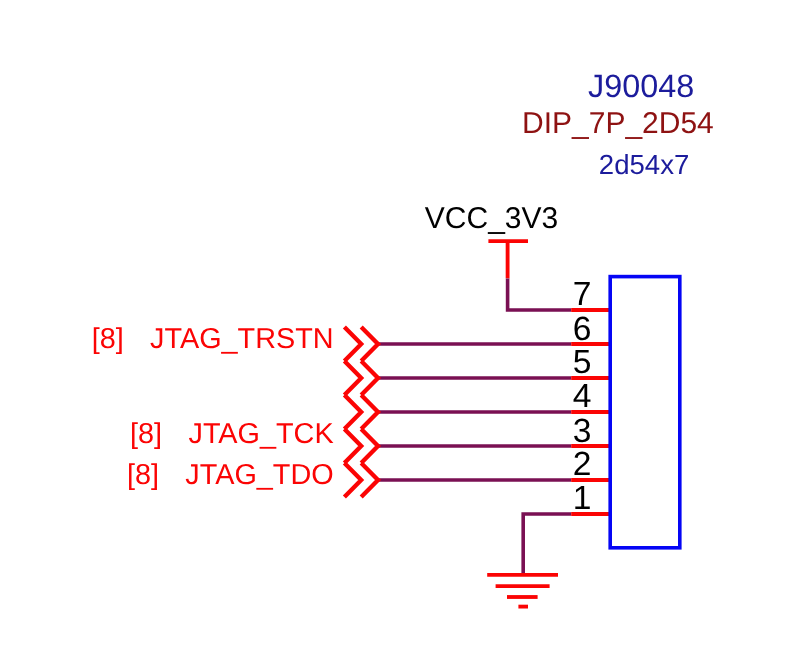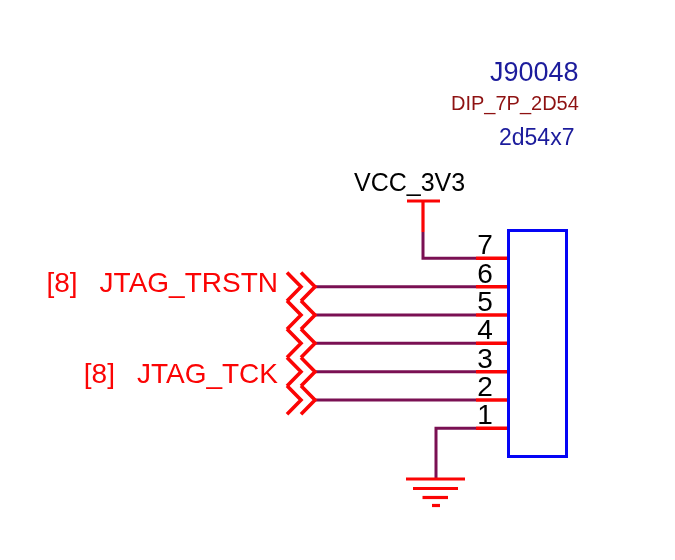--- a/index.html
+++ b/index.html
@@ -7,38 +7,38 @@
     position: relative;
     width: 673px;
     height: 560px;
     background: #ffffff;
     font-family: "Liberation Sans", sans-serif;
     overflow: hidden;
   }
   .canvas svg { position: absolute; left: 0; top: 0; }
   .txt { position: absolute; white-space: nowrap; }
   .refdes { color: var(--refdes-blue); font-size: 27px; line-height: 27px; }
-  .fp     { color: var(--footprint-maroon); font-size: 20px; line-height: 25px; margin-left: 16px; }
+  .fp     { color: var(--footprint-maroon); font-size: 25px; line-height: 25px; }
   .val    { color: var(--refdes-blue); font-size: 23px; line-height: 23px; text-align: center; }
   .vcc    { color: var(--pin-text); font-size: 25px; line-height: 25px; }
   .pin-num {
     position: absolute;
     width: 34px;
     text-align: center;
     color: var(--pin-text);
     font-size: 28px;
     line-height: 24px;
   }
   .sig {
     position: absolute;
     right: 395px;
     height: 30px;
     line-height: 30px;
     color: var(--net-red);
-    font-size: 28px;
+    font-size: 24px;
     text-align: right;
     white-space: nowrap;
   }
   .sig .page { margin-right: 22px; }
   g.wire  { stroke: var(--wire-maroon); fill: none; stroke-width: 3; }
   g.stub  { stroke: var(--net-red); fill: none; stroke-width: 3.4; }
   g.sym   { stroke: var(--net-red); fill: none; stroke-width: 3.2; }
   g.chev  { stroke: var(--net-red); fill: none; stroke-width: 3.6; }
   rect.body { stroke: var(--body-blue); fill: none; stroke-width: 3; }
 </style>
@@ -107,17 +107,20 @@
   <div class="pin-num" style="left:468px; top:262px">6</div>
   <div class="pin-num" style="left:468px; top:290px">5</div>
   <div class="pin-num" style="left:468px; top:318px">4</div>
   <div class="pin-num" style="left:468px; top:347px">3</div>
   <div class="pin-num" style="left:468px; top:375px">2</div>
   <div class="pin-num" style="left:468px; top:403px">1</div>
 
   <div class="sig" style="top:268px">
     <span class="page">[8]</span><span>JTAG_TRSTN</span>
   </div>
-  <div class="sig" style="top:359px">
+  <div class="sig" style="top:347px">
     <span class="page">[8]</span><span>JTAG_TCK</span>
+  </div>
+  <div class="sig" style="top:381px">
+    <span class="page">[8]</span><span>JTAG_TDO</span>
   </div>
 
 </div>
 
 </body></html>

